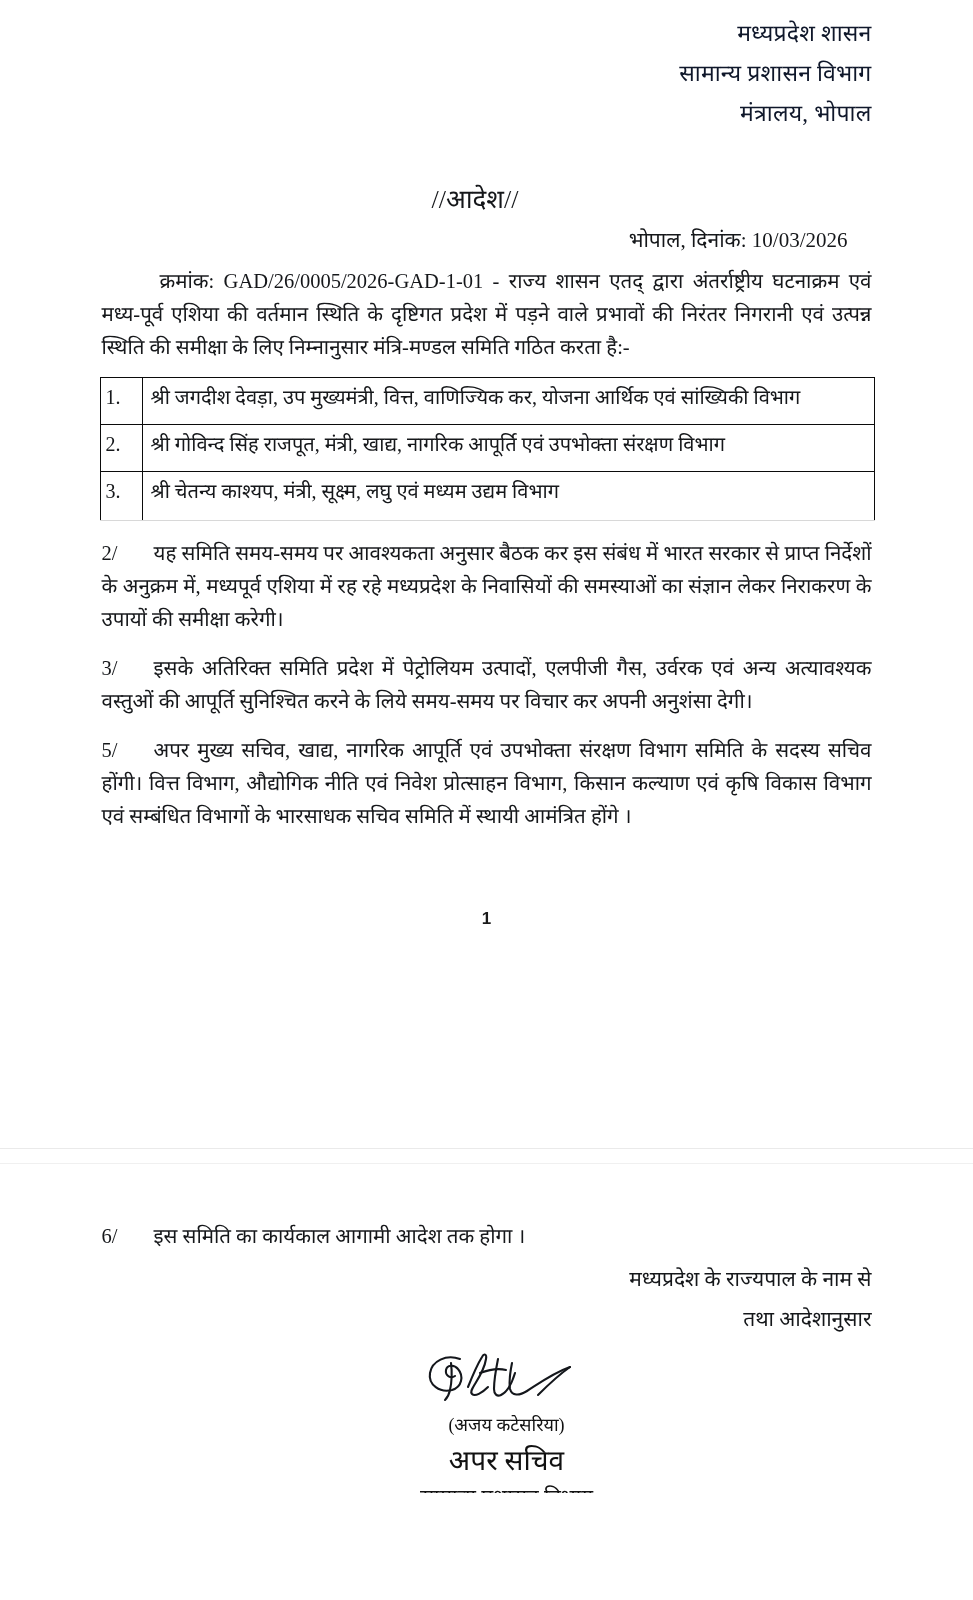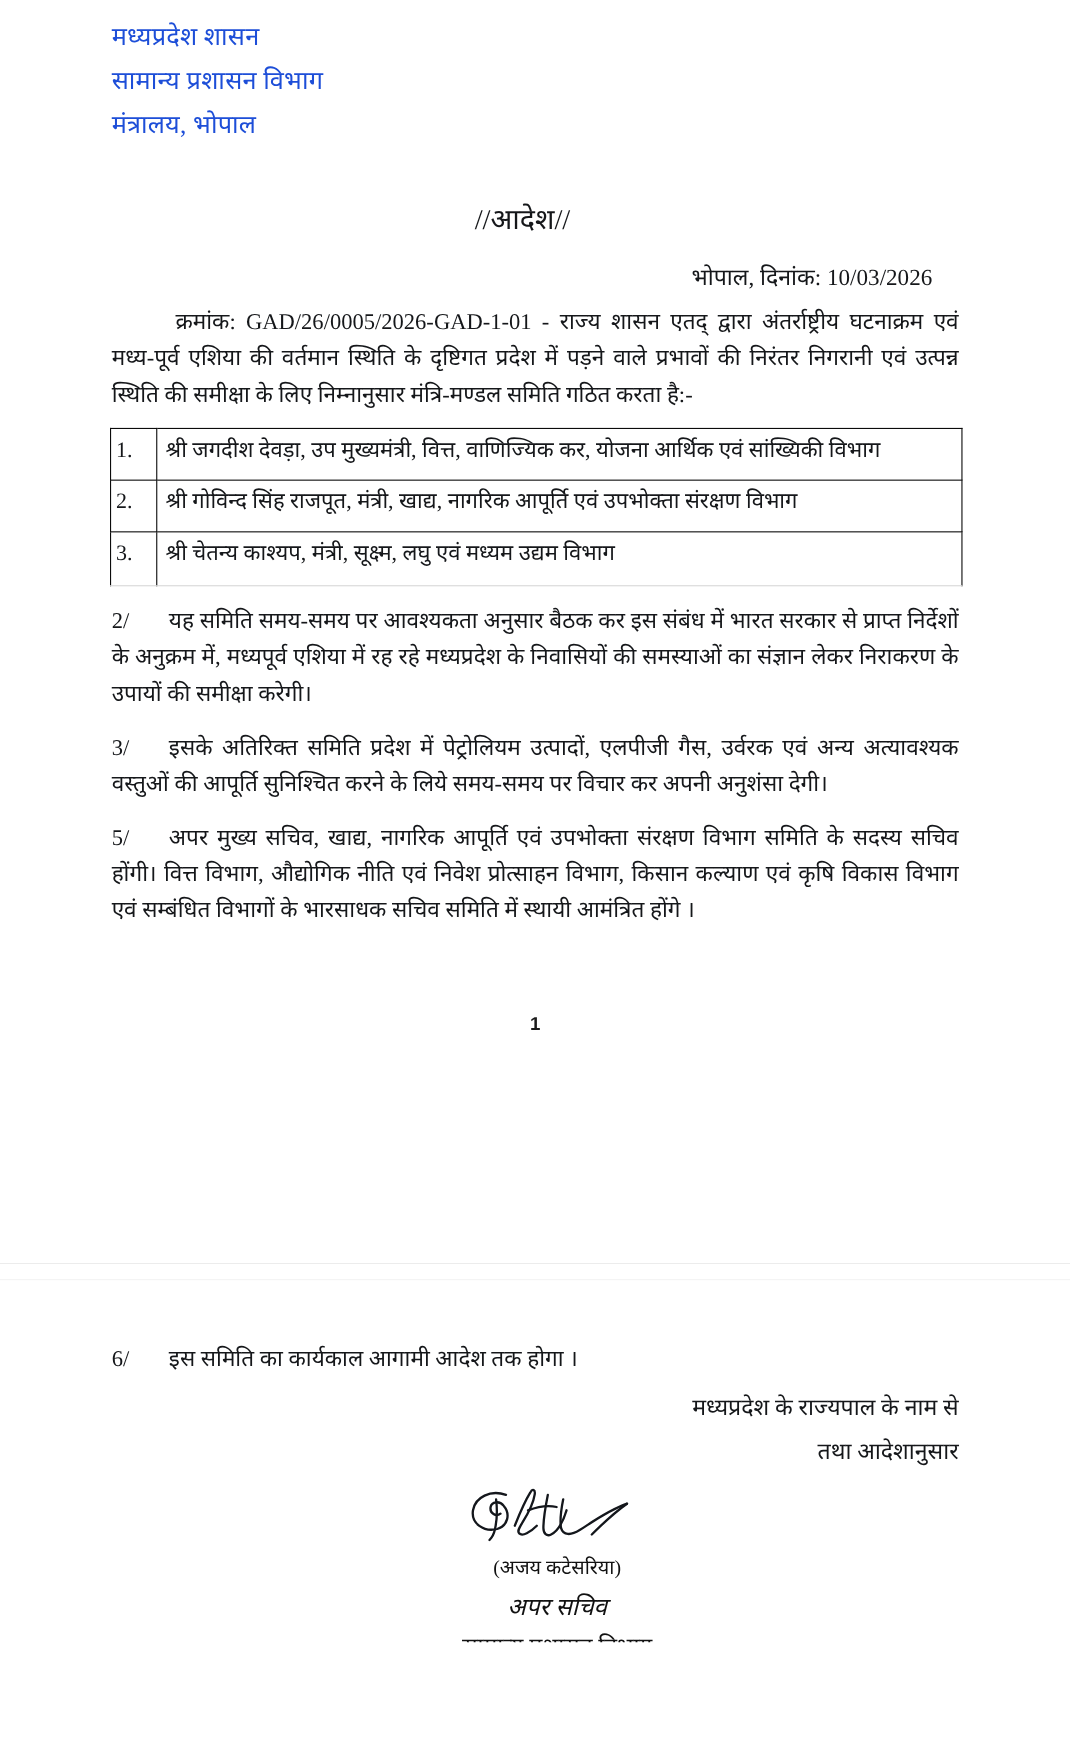--- a/index.html
+++ b/index.html
@@ -49,37 +49,37 @@
     padding-top: 10px;
     height: 438px;
   }
 
   .body-wrap {
     width: 770px;
     margin: 0 auto;
   }
 
   .hdr {
-    text-align: left;
+    text-align: right;
     font-size: 23px;
     line-height: 40px;
     letter-spacing: 0.2px;
-    color: #1d4ed8;
+    color: #0f172a;
   }
 
   .order-word {
     margin-top: 52px;
     font-size: 26px;
     line-height: 28px;
     color: #15171a;
     padding-left: 330px;
   }
 
   .place-date {
-    margin-top: 24px;
+    margin-top: 12px;
     font-size: 21px;
     line-height: 28px;
     text-align: right;
     padding-right: 24px;
     color: #15171a;
   }
 
   .para {
     font-size: 20.5px;
     line-height: 33px;
@@ -156,24 +156,23 @@
     margin: 4px 0 2px 0;
     height: 62px;
     padding-left: 70px;
   }
   .sig-name {
     font-size: 18px;
     line-height: 36px;
     padding-left: 40px;
   }
   .sig-desig {
-    font-size: 22px;
+    font-size: 28px;
     line-height: 36px;
     padding-left: 40px;
-    font-style: italic;
   }
   .sig-dept {
     font-size: 21px;
     line-height: 36px;
     padding-left: 40px;
     height: 14px;
     overflow: hidden;
   }
 </style>
 </head>

